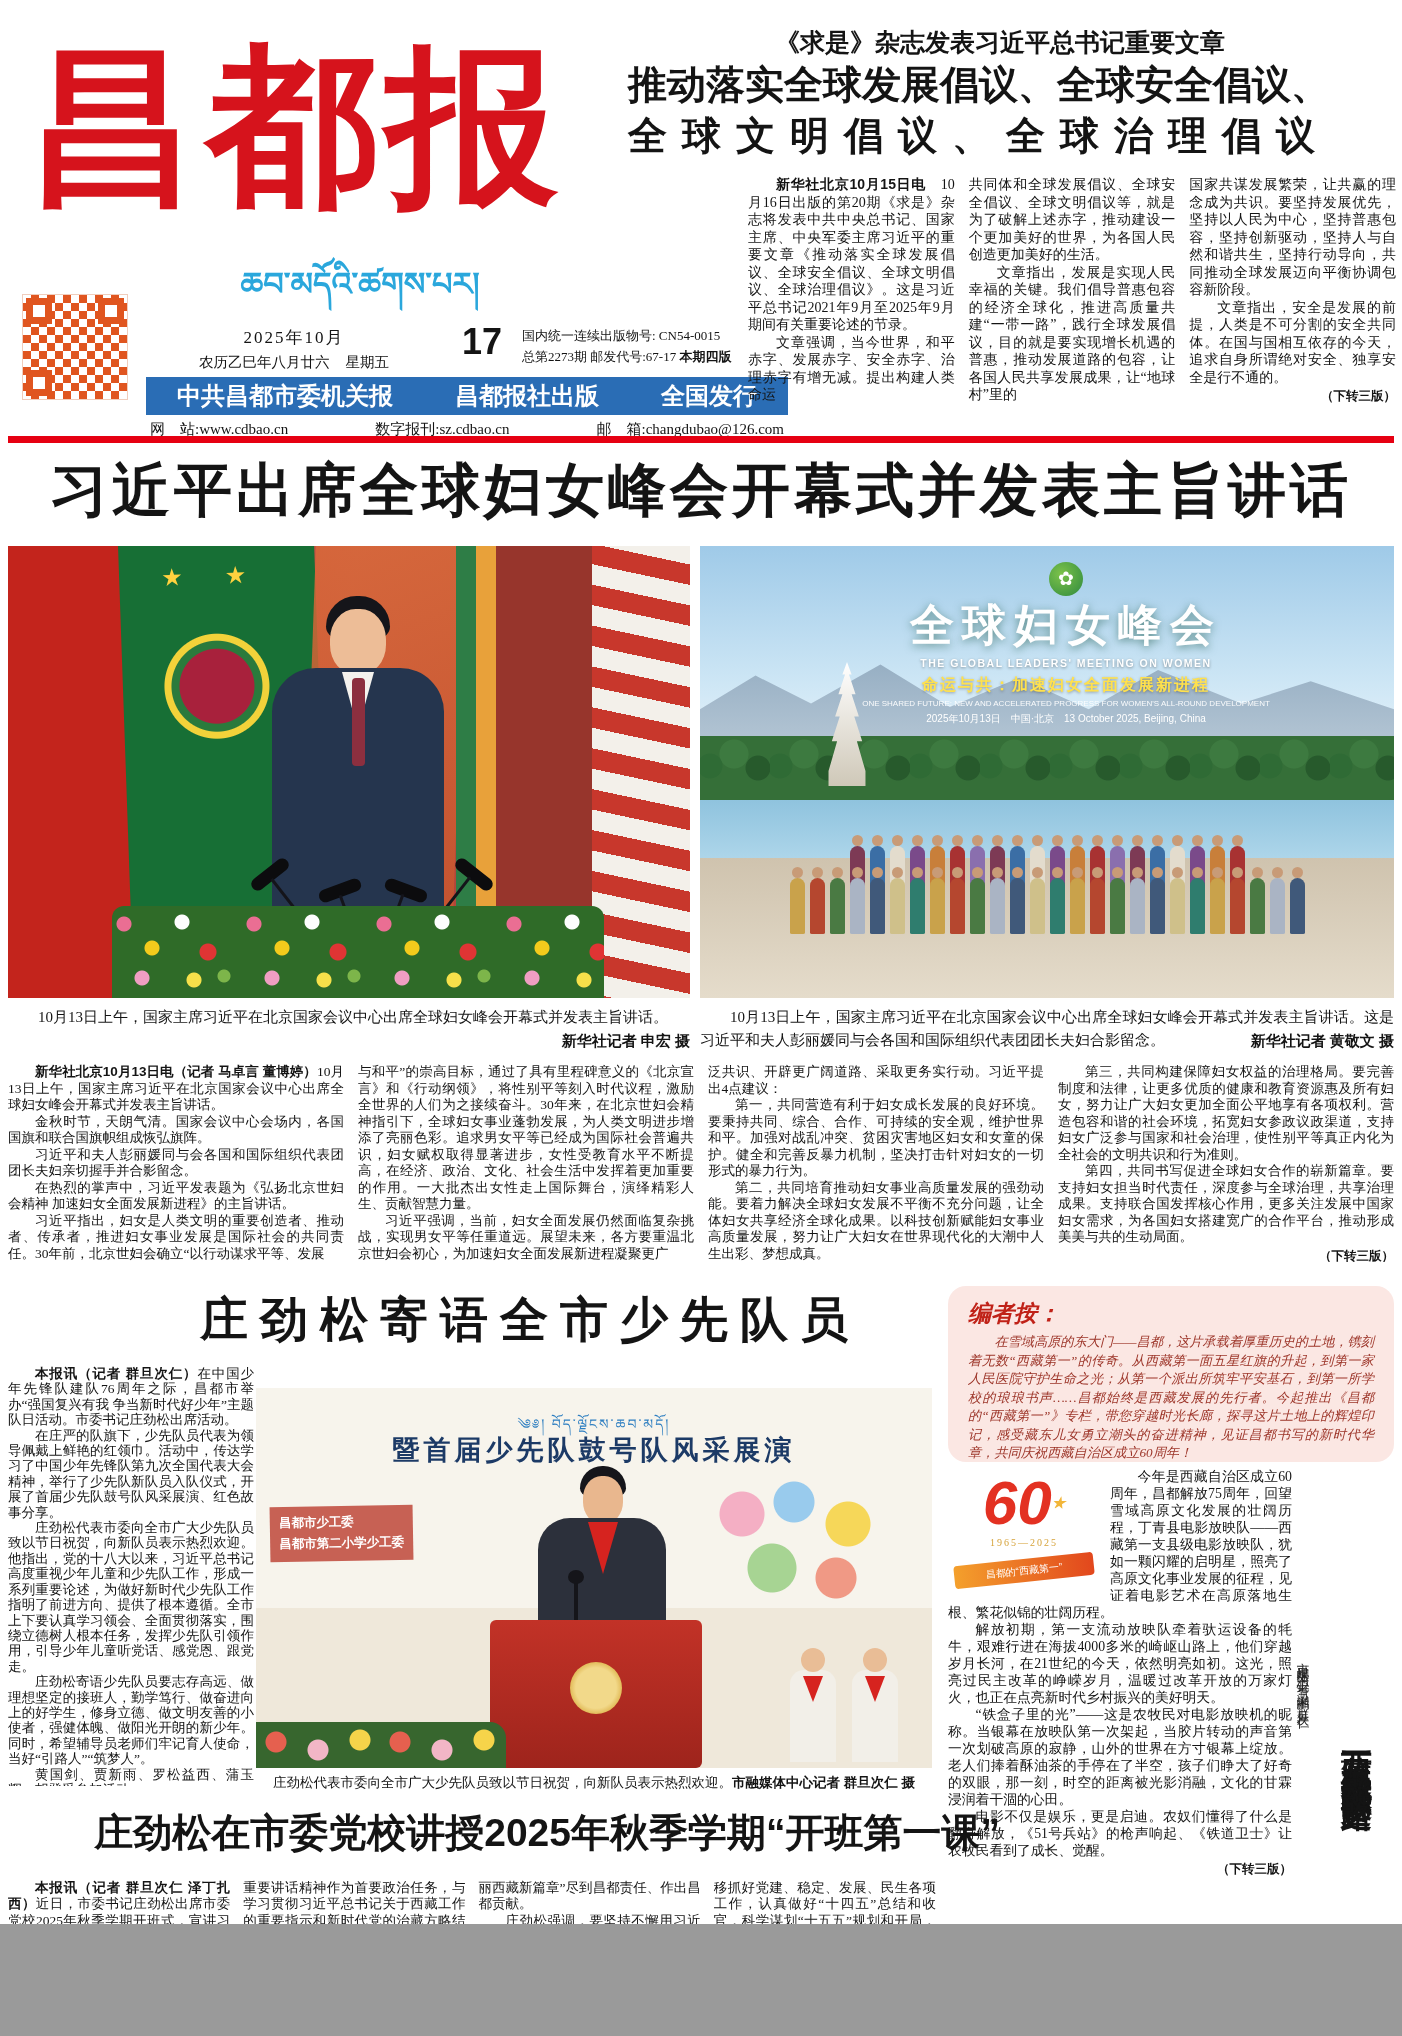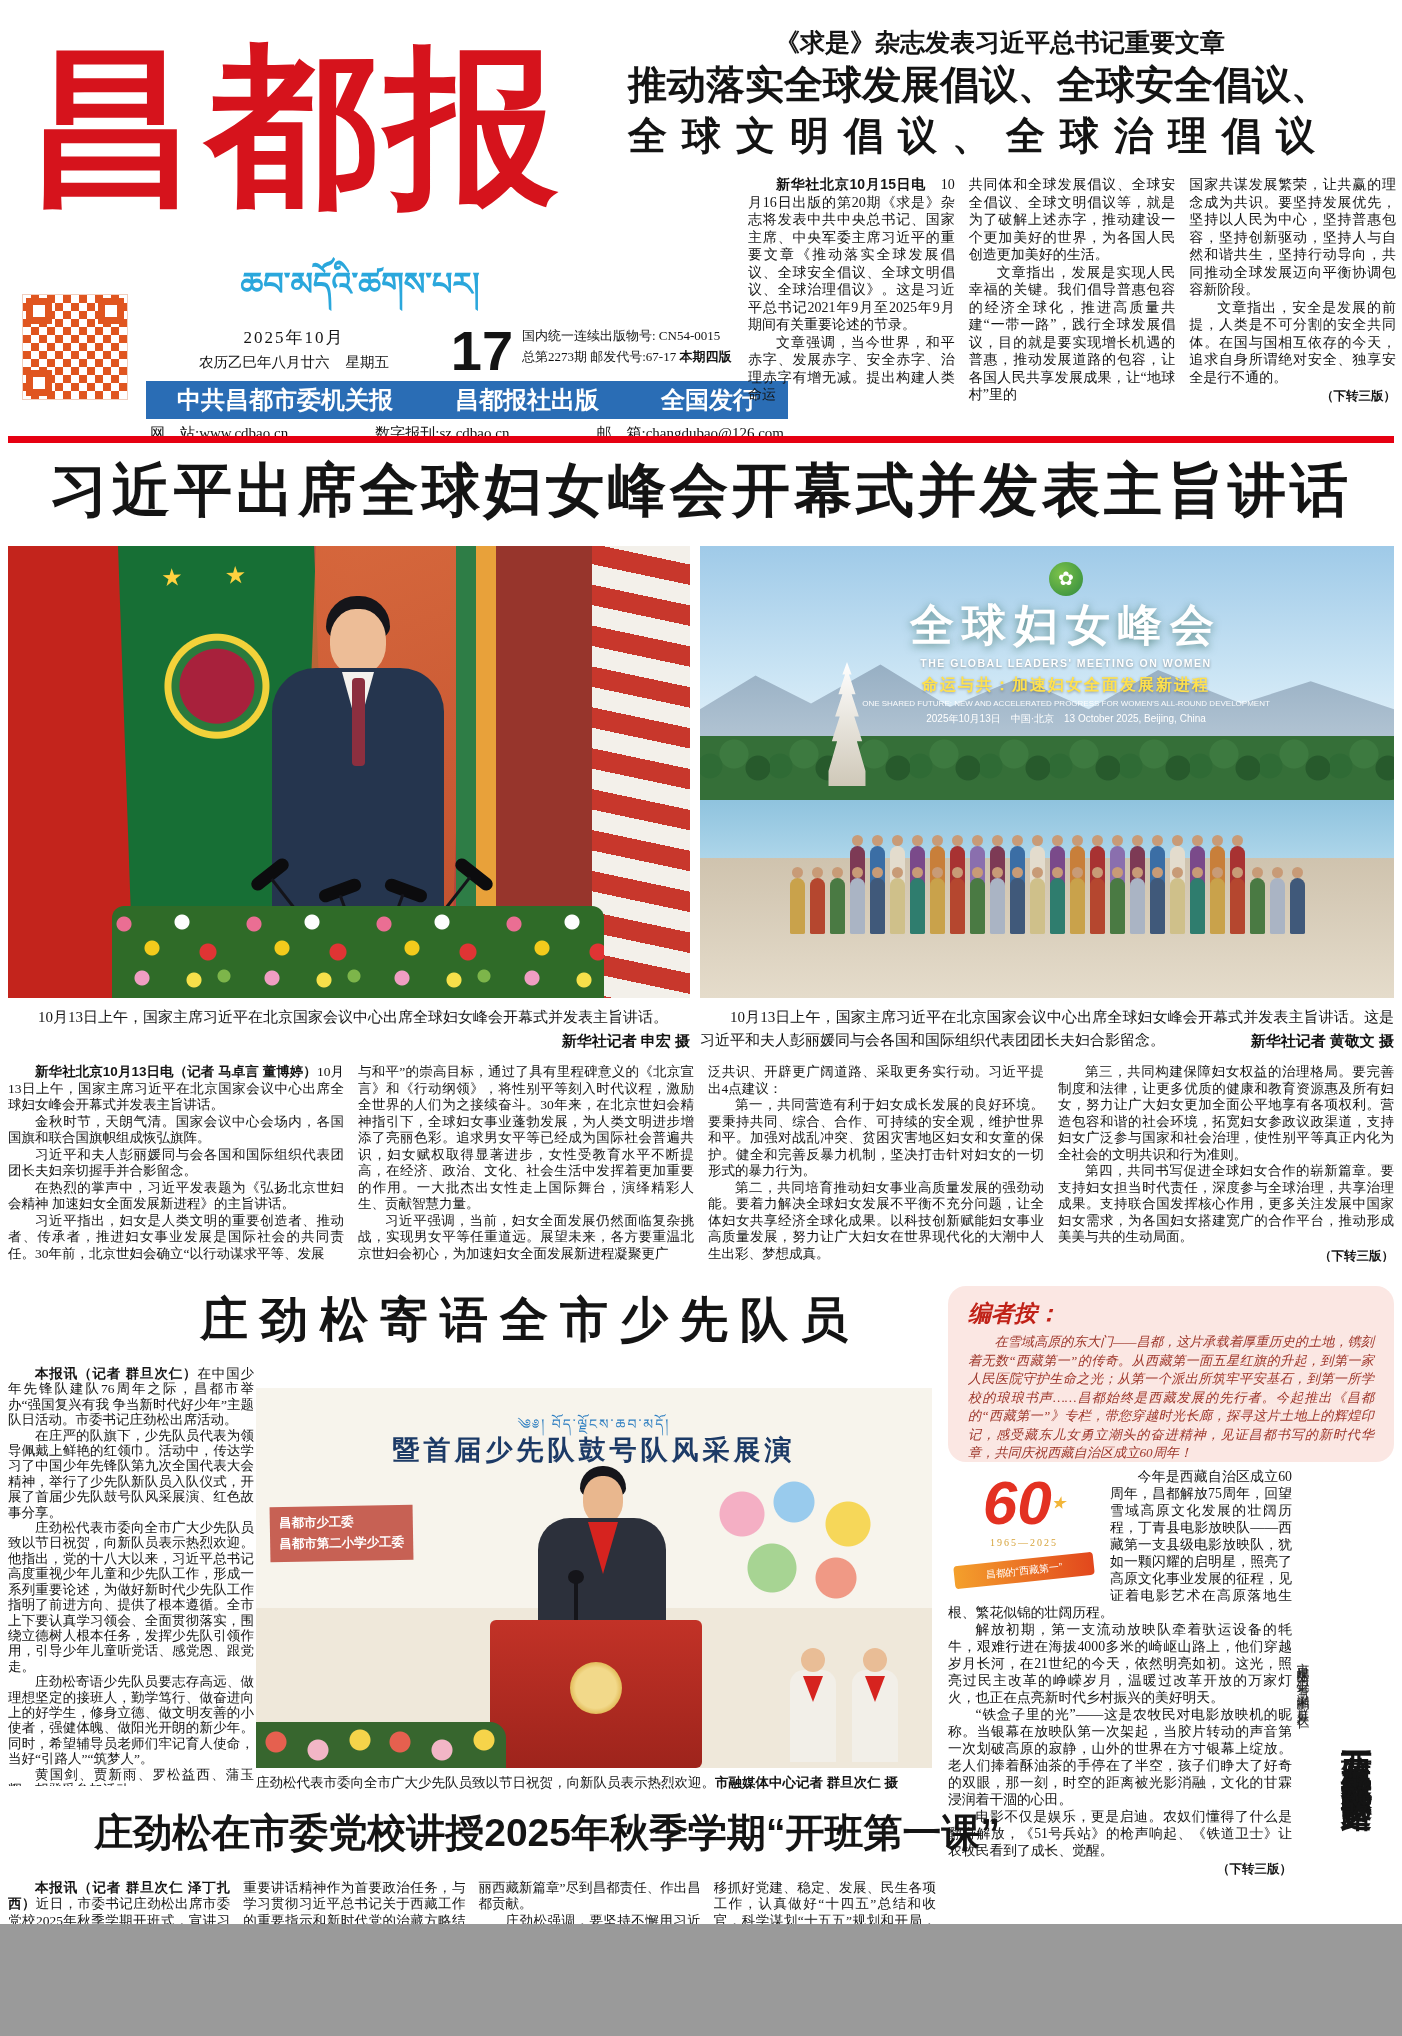--- a/index.html
+++ b/index.html
@@ -19,21 +19,21 @@
 #qr{left:22px;top:294px;width:106px;height:106px;background:repeating-conic-gradient(#e0551f 0 25%,#fff 0 50%);background-size:16px 16px;border:1px solid #f0cdbc}
 #qr i{position:absolute;width:26px;height:26px;border:7px solid #e0551f;background:#fff}
 #qr .tl{left:3px;top:3px}#qr .tr{right:3px;top:3px}#qr .bl{left:3px;bottom:3px}
 
 
 #pubinfo{left:146px;top:326px;width:642px}
 .pi-row{display:flex;align-items:flex-start}
 .pi-left{width:296px;text-align:center}
 .pi-date{font-size:17px;letter-spacing:2px}
 .pi-lunar{font-size:14.5px;margin-top:4px;display:flex;justify-content:center;gap:16px;white-space:nowrap}
-.pi-day{width:80px;font-size:56px;font-weight:900;line-height:.9;text-align:center;font-family:"Liberation Sans",sans-serif}
+.pi-day{width:80px;font-size:36px;font-weight:900;line-height:.9;text-align:center;font-family:"Liberation Sans",sans-serif}
 .pi-right{flex:1;font-size:13px;line-height:1.6;white-space:nowrap}
 .pi-right .b{font-weight:bold}
 .pi-bar{margin-top:5px;background:#2a6db5;color:#fff;font-weight:bold;font-size:24px;display:flex;justify-content:space-around;align-items:center;padding:3px 0;font-family:"Liberation Sans",sans-serif}
 .pi-contact{display:flex;justify-content:space-between;font-size:15px;padding:5px 4px 0}
 
 
 #ta-kicker{left:620px;top:26px;width:760px;text-align:center;font-size:25px;font-weight:bold}
 #ta-h{left:562px;top:60px;width:834px;text-align:center;font-weight:900;font-size:39px;line-height:1.3}
 #ta-h .l2{letter-spacing:15px}
 #ta-body{left:748px;top:176px;width:648px;height:254px;display:flex;gap:14px;font-size:14px;line-height:17.5px;overflow:hidden}
@@ -110,21 +110,21 @@
 .pc-man .scarf{position:absolute;left:50px;top:56px;width:30px;height:52px;background:#d6231f;clip-path:polygon(0 0,100% 0,50% 100%)}
 .pc-podium{position:absolute;left:234px;top:232px;width:212px;height:148px;background:linear-gradient(#c23227,#9e241c);border-radius:6px}
 .pc-podium::after{content:'';position:absolute;left:50%;top:42px;margin-left:-26px;width:52px;height:52px;border-radius:50%;background:radial-gradient(circle,#f2d98a 0 55%,#d8a93c 80%)}
 .pc-mic{position:absolute;left:318px;top:194px;width:4px;height:40px;background:#15151a}
 .pc-mic::after{content:'';position:absolute;left:-6px;top:-12px;width:16px;height:14px;border-radius:50%;background:#15151a}
 .pc-kids{position:absolute;right:34px;bottom:6px;display:flex;gap:16px}
 .pc-kids i{display:block;width:46px;height:92px;background:#f2efe8;border-radius:14px 14px 0 0;position:relative}
 .pc-kids i::before{content:'';position:absolute;top:-22px;left:11px;width:24px;height:24px;border-radius:50%;background:#e9bd96}
 .pc-kids i::after{content:'';position:absolute;top:6px;left:13px;width:20px;height:26px;background:#d6231f;clip-path:polygon(0 0,100% 0,50% 100%)}
 .pc-flowers{position:absolute;left:0;bottom:0;width:250px;height:46px;border-radius:0 16px 0 0;background-color:#37662e;background-image:radial-gradient(circle at 20px 20px,#e5604f 10px,transparent 11px),radial-gradient(circle at 62px 28px,#f2b6c6 10px,transparent 11px),radial-gradient(circle at 104px 18px,#f6d44a 10px,transparent 11px);background-size:124px 46px}
-#capC{left:256px;top:1774px;width:676px;display:flex;justify-content:flex-start;font-size:13.5px}
+#capC{left:256px;top:1774px;width:676px;display:flex;justify-content:center;font-size:13.5px}
 #capC .capc-c{font-family:"Liberation Sans",sans-serif;font-weight:bold;white-space:nowrap}
 
 
 #ed-note{left:948px;top:1286px;width:446px;height:176px;background:#fbe7e3;border-radius:18px;padding:12px 20px;color:#9c3428}
 .en-title{font-size:23px;font-weight:bold;font-style:italic;color:#c02218}
 .en-body{margin-top:4px;font-size:13.2px;line-height:18.5px;font-style:italic;text-indent:2em;text-align:justify}
 
 
 #film{left:948px;top:1468px;width:344px;height:568px;font-size:13.8px;line-height:17px;overflow:hidden}
 .logo60{float:left;width:152px;height:114px;position:relative;margin:4px 10px 2px 0}

